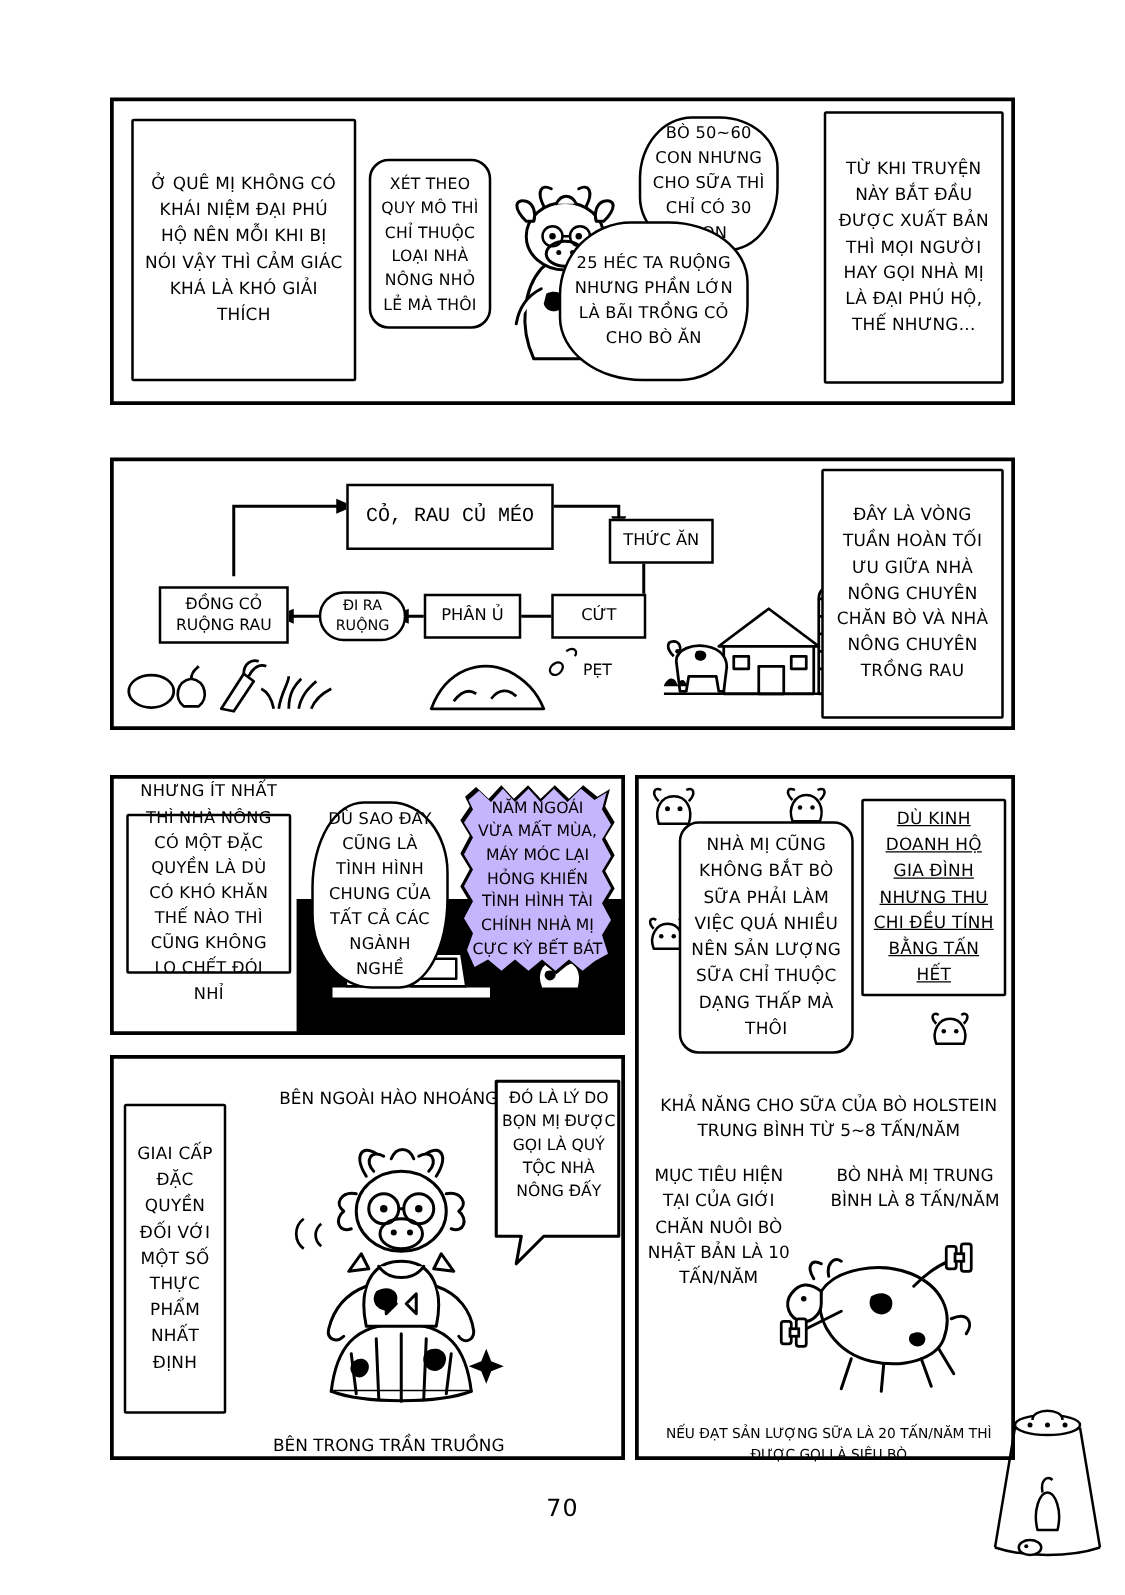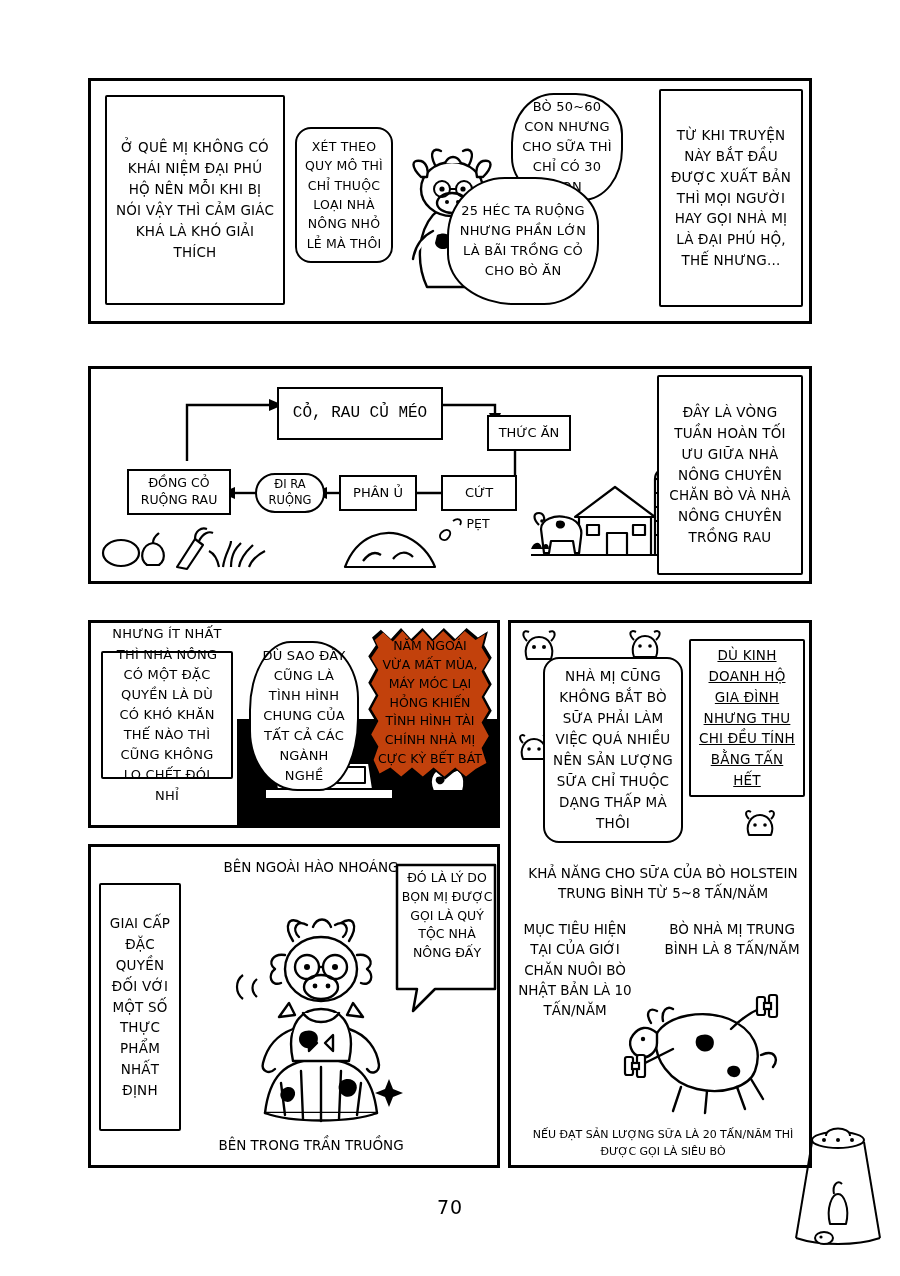--- a/index.html
+++ b/index.html
@@ -59,21 +59,21 @@
       99% 55%, 93% 63%, 99% 72%, 93% 80%, 97% 90%, 88% 94%, 80% 99%, 71% 93%,
       62% 99%, 53% 93%, 44% 99%, 35% 93%, 26% 99%, 17% 93%, 8% 97%, 3% 88%,
       7% 79%, 1% 71%, 7% 62%, 1% 54%, 7% 45%, 1% 37%, 7% 28%, 1% 20%, 7% 13%
     );
     padding: 3px;
     box-sizing: border-box;
   }
   .burst-inner {
     width: 100%;
     height: 100%;
-    background: #c2410c;
+    background: #c4b5fd;
     clip-path: inherit;
     display: flex;
     align-items: center;
     justify-content: center;
     text-align: center;
     line-height: 1.5;
     box-sizing: border-box;
     padding: 8px;
   }
 
@@ -89,20 +89,21 @@
     box-sizing: border-box;
     line-height: 1.35;
     padding: 3px 6px;
   }
   .dbox.pill { border-radius: 24px; }
 
   .caption {
     position: absolute;
     text-align: center;
     line-height: 1.5;
+    margin-top: 12px;
   }
 
   .pagenum {
     position: absolute;
     left: 0; right: 0;
     text-align: center;
     font-size: 19px;
     letter-spacing: 1px;
   }
   svg { display: block; }

